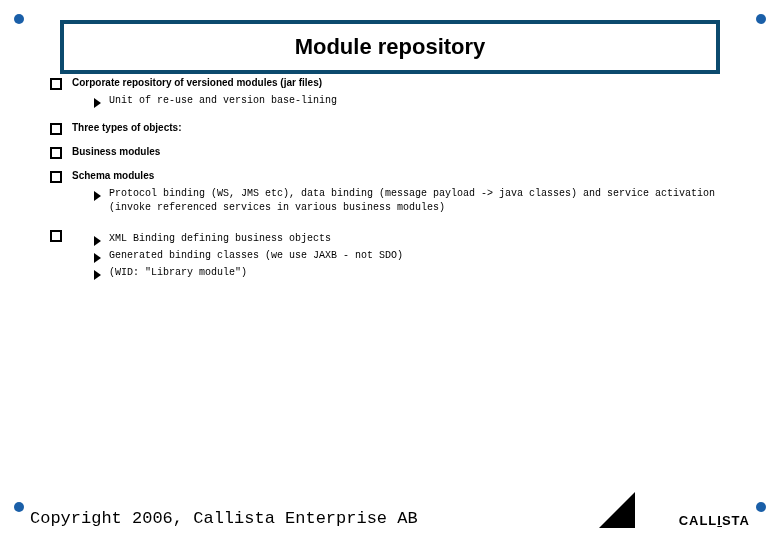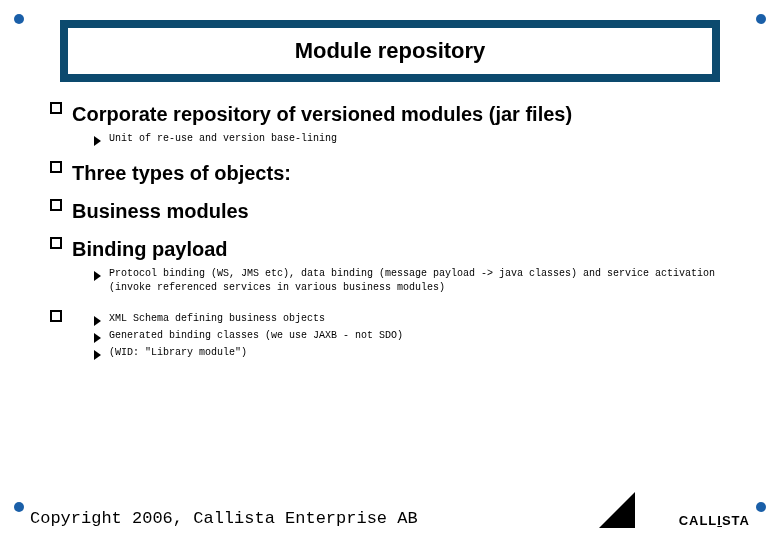--- a/index.html
+++ b/index.html
@@ -31,24 +31,24 @@
       border-radius: 50%;
       position: absolute;
     }
     .corner-dot.tl { top: 14px; left: 14px; }
     .corner-dot.tr { top: 14px; right: 14px; }
     .corner-dot.bl { bottom: 28px; left: 14px; }
     .corner-dot.br { bottom: 28px; right: 14px; }
 
     
     .title-box {
-      border: 8px solid #0c4a6e;
+      border: 4px solid #0c4a6e;
       text-align: center;
       padding: 10px 20px;
-      margin: 0 30px 18px 30px;
+      margin: 0 30px 2px 30px;
     }
 
     .title-text {
       font-family: Arial, sans-serif;
       font-size: 22px;
       font-weight: bold;
       color: #000000;
     }
 
     
@@ -69,21 +69,21 @@
       border: 2px solid #000000;
       background: #ffffff;
       margin-top: 2px;
       margin-right: 10px;
       flex-shrink: 0;
       display: inline-block;
     }
 
     .l1-text {
       font-family: Arial, sans-serif;
-      font-size: 20px;
+      font-size: 10px;
       font-weight: bold;
       line-height: 1.4;
     }
 
     
     .l2-list {
       margin-top: 4px;
       padding-left: 22px;
     }
 
@@ -182,37 +182,37 @@
     <div class="l1-item">
       <div class="l1-bullet"></div>
       <div>
         <div class="l1-text">Business modules</div>
       </div>
     </div>
 
     <div class="l1-item">
       <div class="l1-bullet"></div>
       <div>
-        <div class="l1-text">Binding payload</div>
+        <div class="l1-text">Schema modules</div>
         <div class="l2-list">
           <div class="l2-item">
             <div class="l2-bullet"></div>
             <div class="l2-text">Protocol binding (WS, JMS etc), data binding (message payload -&gt; java classes) and service activation (invoke referenced services in various business modules)</div>
           </div>
         </div>
       </div>
     </div>
 
     <div class="l1-item">
       <div class="l1-bullet"></div>
       <div>
         <div class="l2-list">
           <div class="l2-item">
             <div class="l2-bullet"></div>
-            <div class="l2-text">XML Schema defining business objects</div>
+            <div class="l2-text">XML Binding defining business objects</div>
           </div>
           <div class="l2-item">
             <div class="l2-bullet"></div>
             <div class="l2-text">Generated binding classes (we use JAXB - not SDO)</div>
           </div>
           <div class="l2-item">
             <div class="l2-bullet"></div>
             <div class="l2-text">(WID: "Library module")</div>
           </div>
         </div>

